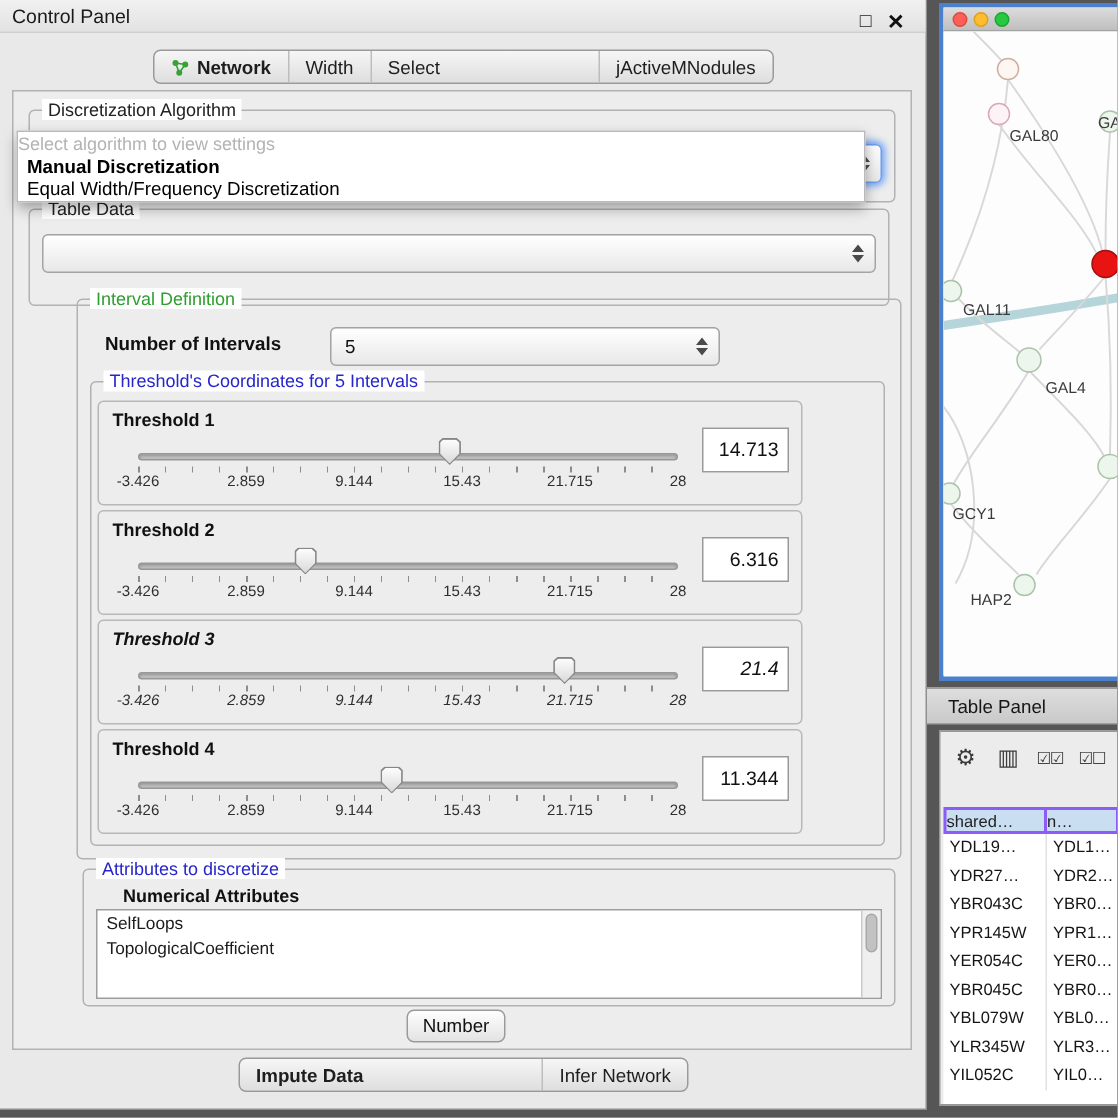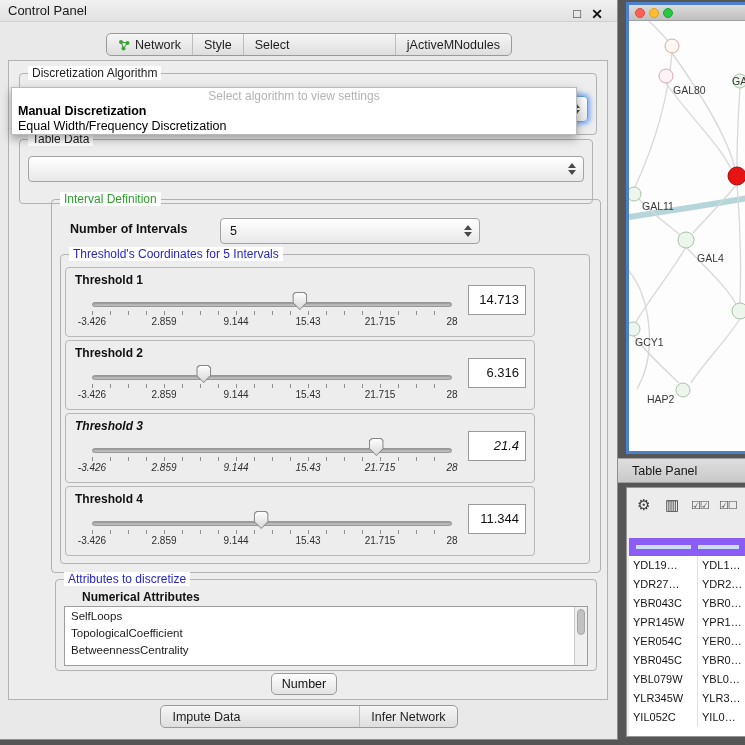--- a/index.html
+++ b/index.html
@@ -14,21 +14,21 @@
     background:linear-gradient(#f1f1f1,#e2e2e2); border-bottom:1px solid #cfcfcf;
     font-size:13px; color:#1a1a1a; line-height:22px; padding-left:8px; }
   .cp-float { position:absolute; right:36px; top:3px; font-size:13px; color:#222; }
   .cp-close { position:absolute; right:14px; top:3px; font-size:14px; font-weight:bold; color:#111; }
 
   .seg-wrap { position:absolute; left:0; width:618px; display:flex; justify-content:center; }
   .seg { display:flex; border:1px solid #9a9a9a; border-radius:5px;
     background:linear-gradient(#f6f6f6,#dedede); overflow:hidden; height:23px; }
   .seg-item { padding:0 11px; font-size:12.5px; color:#1e1e1e; display:flex; align-items:center; gap:5px;
     border-left:1px solid #bdbdbd; white-space:nowrap; }
-  .seg-item:first-child { border-left:none; }
+  .seg-item:first-child { border-left:none;font-weight:bold; }
   .seg-item.sel { background:linear-gradient(#7e7e7e,#5d5d5d); color:#fff; border-left-color:#6a6a6a;margin-top:48px; }
 
   .cp-content { position:absolute; left:8px; top:60px; width:600px; height:640px;
     background:#ededed; border:1px solid #b2b2b2; }
 
   .group { position:absolute; border:1px solid #b2b2b2; border-radius:4px; }
   .legend { position:absolute; top:-8px; left:8px; background:#ffffff; padding:0 4px;
     font-size:12px; color:#222; white-space:nowrap; }
   .legend.green { color:#2e9e2e; }
   .legend.blue { color:#2626cc; }
@@ -39,21 +39,21 @@
   .arrows { position:absolute; right:7px; top:50%; transform:translateY(-50%);
     display:flex; flex-direction:column; gap:2px; }
   .arrows i { width:0; height:0; border-left:4px solid transparent; border-right:4px solid transparent; display:block; }
   .arrows .up { border-bottom:5px solid #4a4a4a; }
   .arrows .dn { border-top:5px solid #4a4a4a; }
   .focus-ring { box-shadow:0 0 5px 2px rgba(92,152,247,0.85); border-color:#6b9ef0; }
 
   
   .popup { position:absolute; left:2px; top:26px; width:566px; height:48px; background:#ffffff;
     border:1px solid #b9b9b9; box-shadow:0 4px 9px rgba(0,0,0,0.35); z-index:40; }
-  .popup-prompt { text-align:center; font-size:12px; color:#b3b3b3; padding-top:1px; height:15px; }
+  .popup-prompt { font-size:12px; color:#b3b3b3; padding-top:1px; height:15px; }
   .popup-opt { font-size:12.5px; color:#000; padding:1px 6px; height:15px; white-space:nowrap; }
   .popup-opt.selhl { font-weight:bold; }
 
   
   .thr-panel { position:absolute; left:4px; width:470px; height:70px;
     border:1px solid #b8b8b8; border-radius:4px; }
   .thr-label { position:absolute; left:9px; top:5px; font-size:12px; font-weight:bold; color:#111; }
   .track { position:absolute; left:26px; width:360px; top:34px; height:5px;
     background:#c2c2c2; border:1px solid #979797; border-radius:3px;
     box-shadow:inset 0 1px 2px rgba(0,0,0,0.25); }
@@ -98,21 +98,21 @@
   
   .tp-titlebar { position:absolute; left:618px; top:458px; width:127px; height:25px;
     background:linear-gradient(#dedede,#c9c9c9); border-top:1px solid #9e9e9e; border-bottom:1px solid #9e9e9e;
     font-size:12.5px; color:#161616; line-height:24px; padding-left:14px; }
   .tp-window { position:absolute; left:626px; top:487px; width:119px; height:250px;
     background:#ececec; border:1px solid #979797; border-right:none; overflow:hidden; }
   .tp-toolbar { position:absolute; left:0; top:6px; width:100%; height:26px; }
   .tp-icon { position:absolute; top:2px; font-size:15px; color:#3a3a3a; }
   .tp-checks { position:absolute; top:5px; font-size:11px; color:#444; letter-spacing:-1px; white-space:nowrap; }
   .tp-header { position:absolute; left:2px; top:50px; height:18px; display:flex; }
-  .tp-hcell { background:#c9def1; border:7px solid #8b5cf6; font-size:11px; color:#222;
+  .tp-hcell { background:#c9def1; border:2px solid #8b5cf6; font-size:11px; color:#222;
     text-align:left; line-height:16px; white-space:nowrap; overflow:hidden; }
   .tp-rows { position:absolute; left:2px; top:68px; right:0; bottom:0; background:#fff; }
   .tp-row { display:flex; height:19px; }
   .tp-cell { font-size:11px; color:#151515; line-height:19px; padding-left:4px; white-space:nowrap; overflow:hidden; }
   .tp-cell.c1 { width:69px; border-right:1px solid #e2e2e2; }
   .tp-cell.c2 { flex:1; }
 
   .net-label { font-size:10.5px; fill:#3a3a3a; font-family:"Liberation Sans",sans-serif; }
 </style>
 </head>
@@ -135,21 +135,21 @@
             <line x1="3" y1="3" x2="9.5" y2="4" stroke="#2f9e2f" stroke-width="1"></line>
             <line x1="3" y1="3" x2="5.5" y2="9.5" stroke="#2f9e2f" stroke-width="1"></line>
             <line x1="9.5" y1="4" x2="5.5" y2="9.5" stroke="#2f9e2f" stroke-width="1"></line>
             <circle cx="3" cy="3" r="2" fill="#35a335"></circle>
             <circle cx="9.5" cy="4" r="2" fill="#35a335"></circle>
             <circle cx="5.5" cy="9.5" r="2" fill="#35a335"></circle>
           </svg>
           <span>Network</span>
         </div>
         <div class="seg-item">
-          <span>Style</span>
+          <span>Width</span>
         </div>
         <div class="seg-item">
           <span>Select</span>
         </div>
         <div class="seg-item sel">
           <span>Cyni Toolbox</span>
         </div>
         <div class="seg-item">
           <span>jActiveMNodules</span>
         </div>
@@ -272,21 +272,20 @@
           </div>
         </div>
       </div>
 
       <div class="group" style="left:46px; top:518px; right:10px; height:92px;">
         <span class="legend blue">Attributes to discretize</span>
         <div class="attr-label">Numerical Attributes</div>
         <div class="listbox">
           <div class="list-item">SelfLoops</div>
           <div class="list-item">TopologicalCoefficient</div>
-          <div class="list-item">BetweennessCentrality</div>
           <div class="vscroll">
               <div class="vthumb"></div>
             </div>
         </div>
       </div>
 
       <div class="apply-btn">Number</div>
     </div>
 
     <div class="seg-wrap" style="top:705px;">

